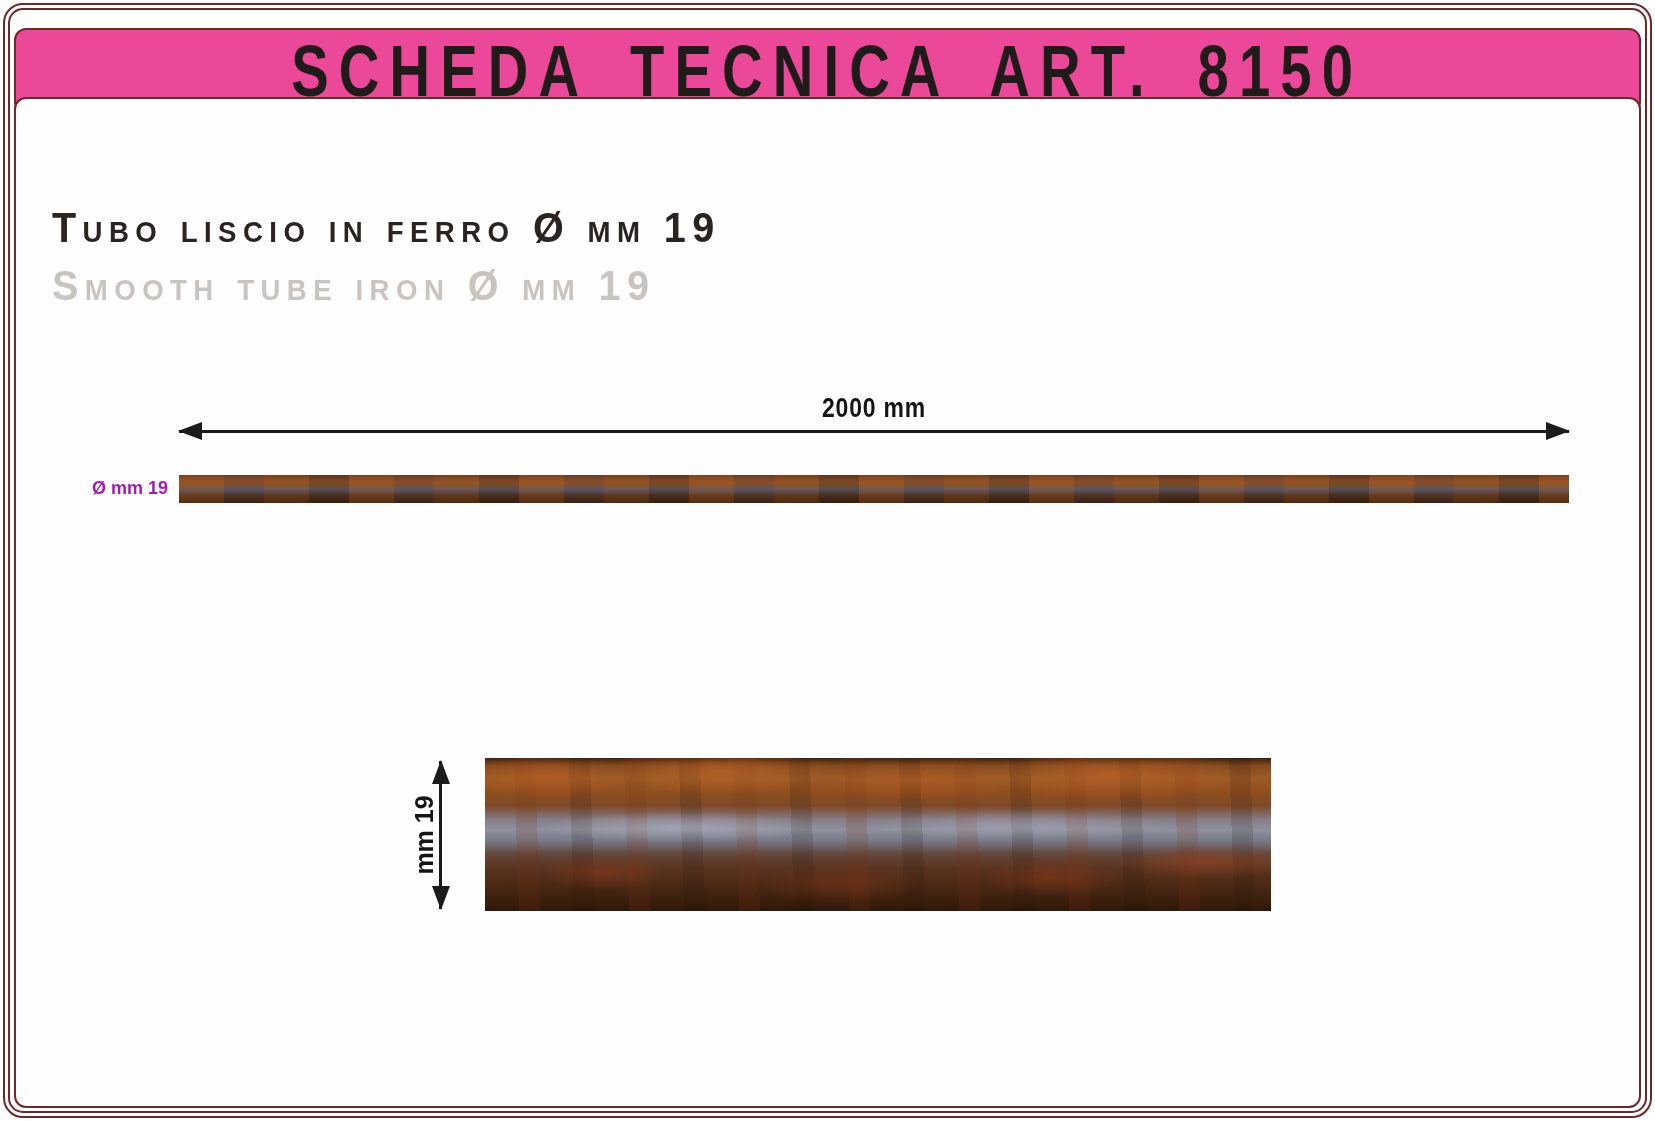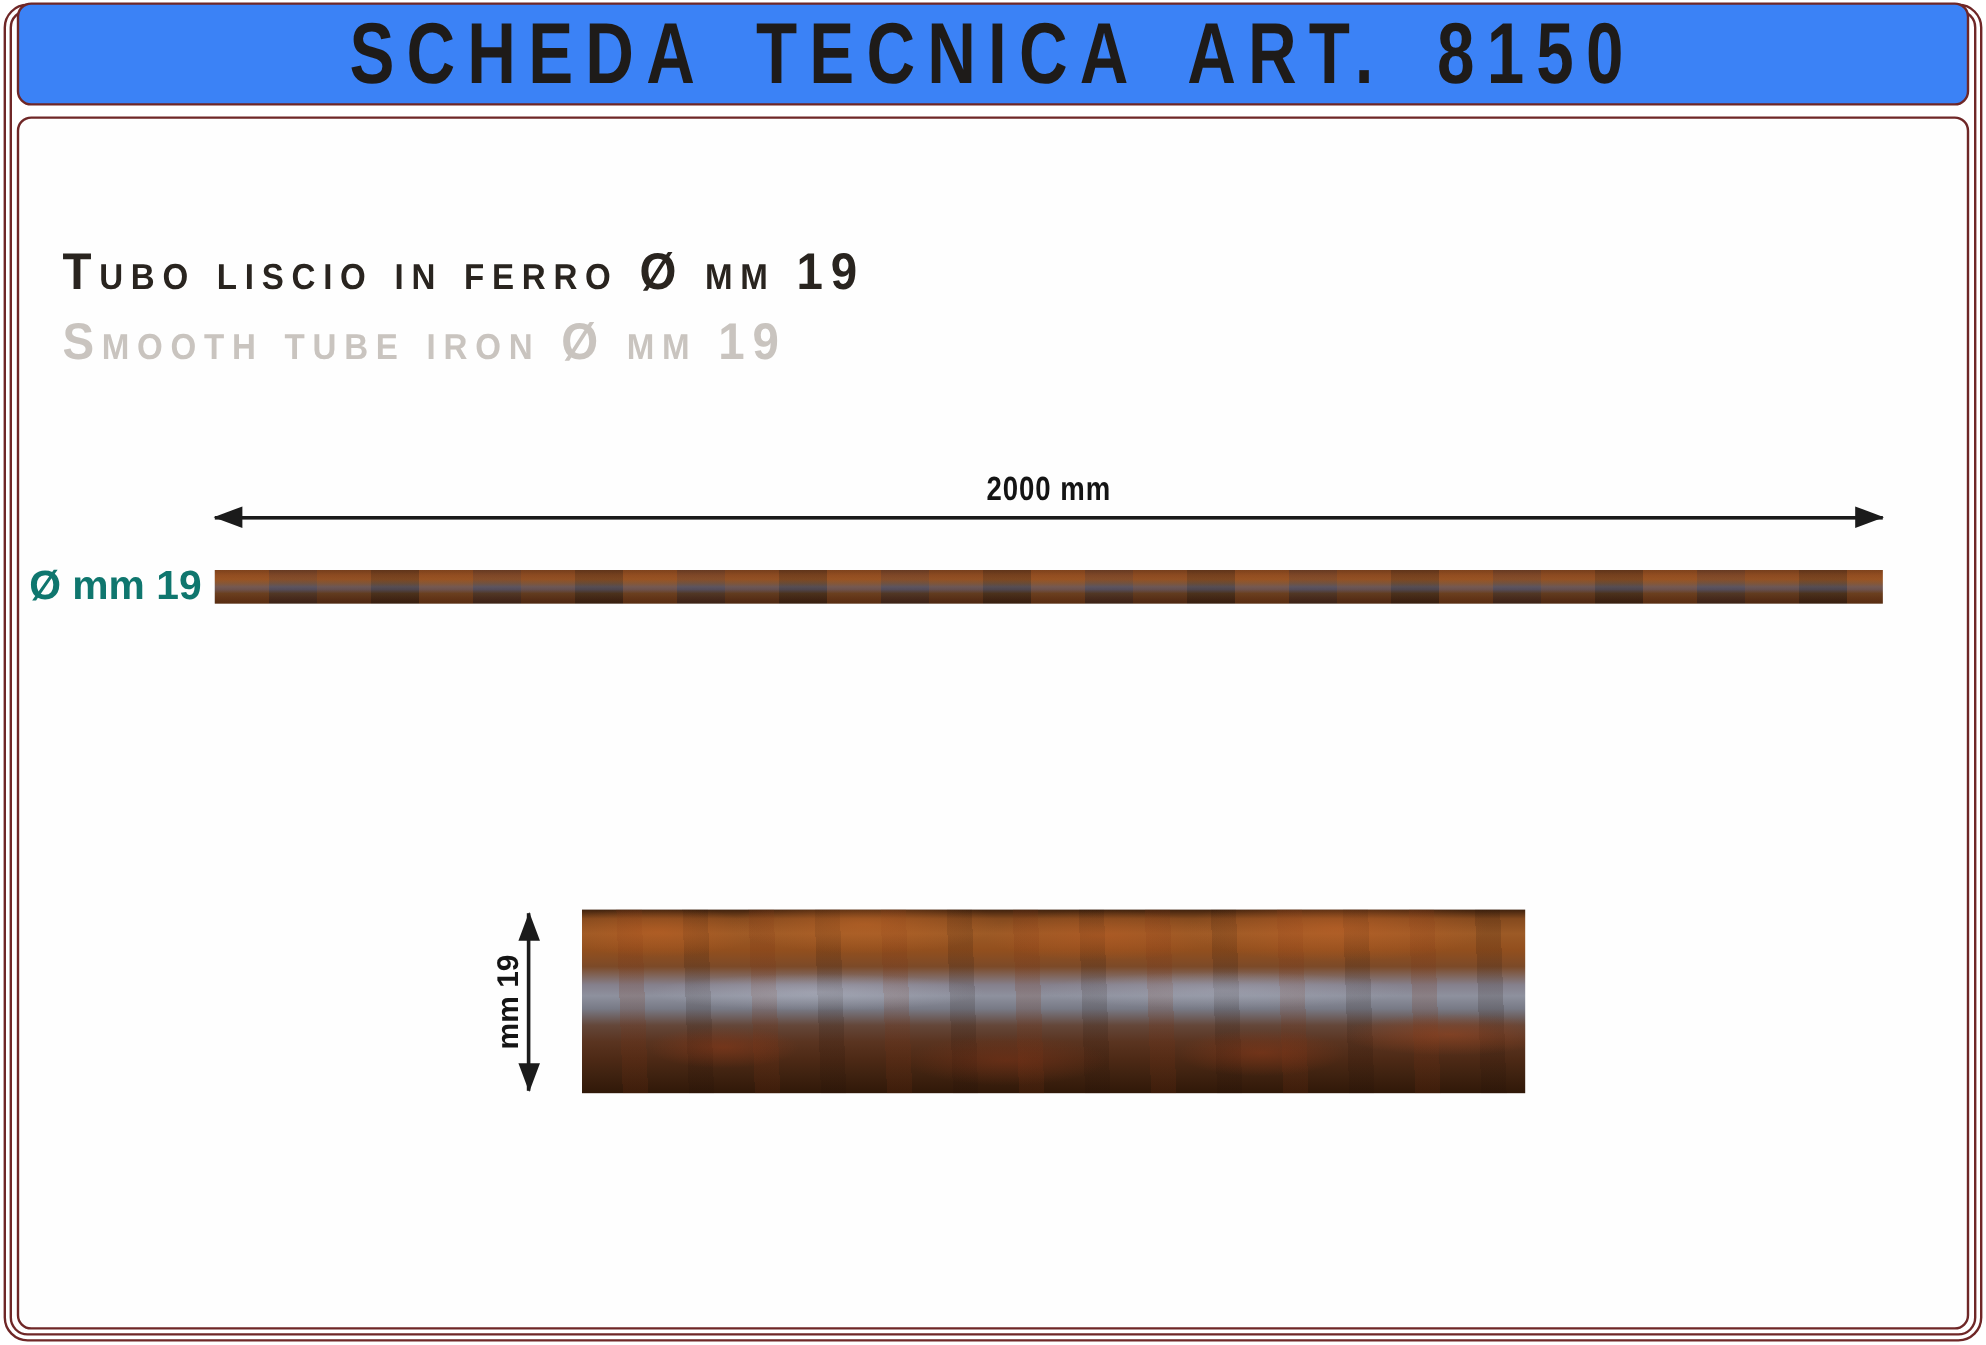--- a/index.html
+++ b/index.html
@@ -5,22 +5,22 @@
   * { margin:0; padding:0; box-sizing:border-box; }
   html,body { width:1655px; height:1121px; background:#ffffff; overflow:hidden;
               font-family:"Liberation Sans", sans-serif; }
   .page { position:relative; width:1655px; height:1121px; background:#ffffff; }
 
   
   .frame-a { position:absolute; inset:3px; border:2px solid #6f2727; border-radius:20px; }
   .frame-b { position:absolute; inset:8px; border:2px solid #6f2727; border-radius:15px; }
 
   
-  .header-box { position:absolute; left:14px; right:14px; top:2px; height:86px;
-                border:2px solid #6f2727; border-radius:12px; background:#3b82f6;
+  .header-box { position:absolute; left:14px; right:14px; top:28px; height:86px;
+                border:2px solid #6f2727; border-radius:12px; background:#ec4899;
                 display:flex; align-items:flex-end; justify-content:center; }
   .header-title { font-size:72px; font-weight:bold; color:#1e1b19;
                   letter-spacing:13px; word-spacing:22px; white-space:nowrap;
                   transform:scaleX(0.78); transform-origin:center; }
 
   
   .content-box { position:absolute; left:14px; right:14px; top:97px; bottom:13px;
                  border:2px solid #6f2727; border-radius:12px; background:#fefefe;text-decoration:underline; }
 
   .title-it { position:absolute; left:36px; top:104px; font-size:43px; font-weight:bold;
@@ -38,21 +38,21 @@
   .h-arrow::before { content:""; position:absolute; left:-1px; top:-8px; width:0; height:0;
                      border-right:24px solid #1b1b1b; border-top:9px solid transparent;
                      border-bottom:9px solid transparent; }
   .h-arrow::after  { content:""; position:absolute; right:-1px; top:-8px; width:0; height:0;
                      border-left:24px solid #1b1b1b; border-top:9px solid transparent;
                      border-bottom:9px solid transparent; }
 
   
   .dia-label { position:absolute; left:40px; top:375px; width:112px; height:28px;
                display:flex; align-items:center; justify-content:flex-end;
-               font-size:34px; font-weight:bold; color:#0f766e; white-space:nowrap; }
+               font-size:18px; font-weight:bold; color:#a21caf; white-space:nowrap; }
   .thin-tube { position:absolute; left:163px; top:376px; width:1390px; height:28px;
     background:
       repeating-linear-gradient(90deg,
         rgba(160,80,30,.30) 0 45px, rgba(70,50,60,.20) 45px 85px,
         rgba(140,70,30,.25) 85px 130px, rgba(50,30,20,.25) 130px 170px),
       linear-gradient(180deg,
         #6e3c1c 0%, #8c4c22 15%, #955526 28%, #7a5a42 40%, #625d68 50%,
         #575260 58%, #53381f 70%, #472815 85%, #381e0c 100%); }
 
   

